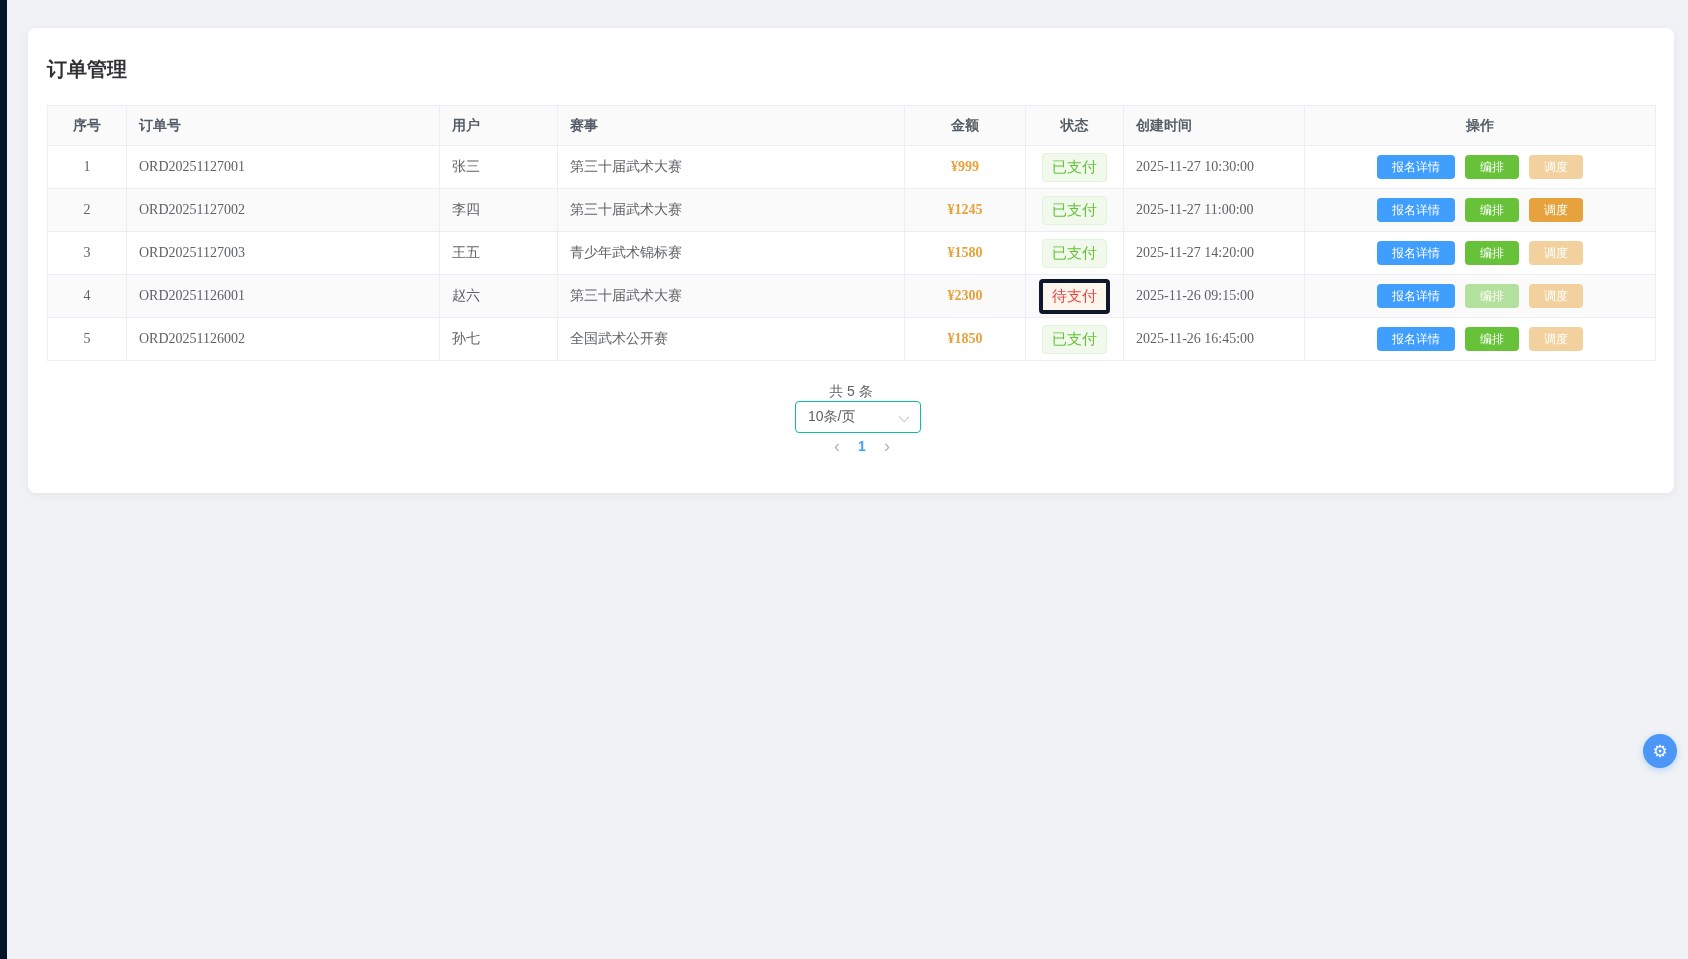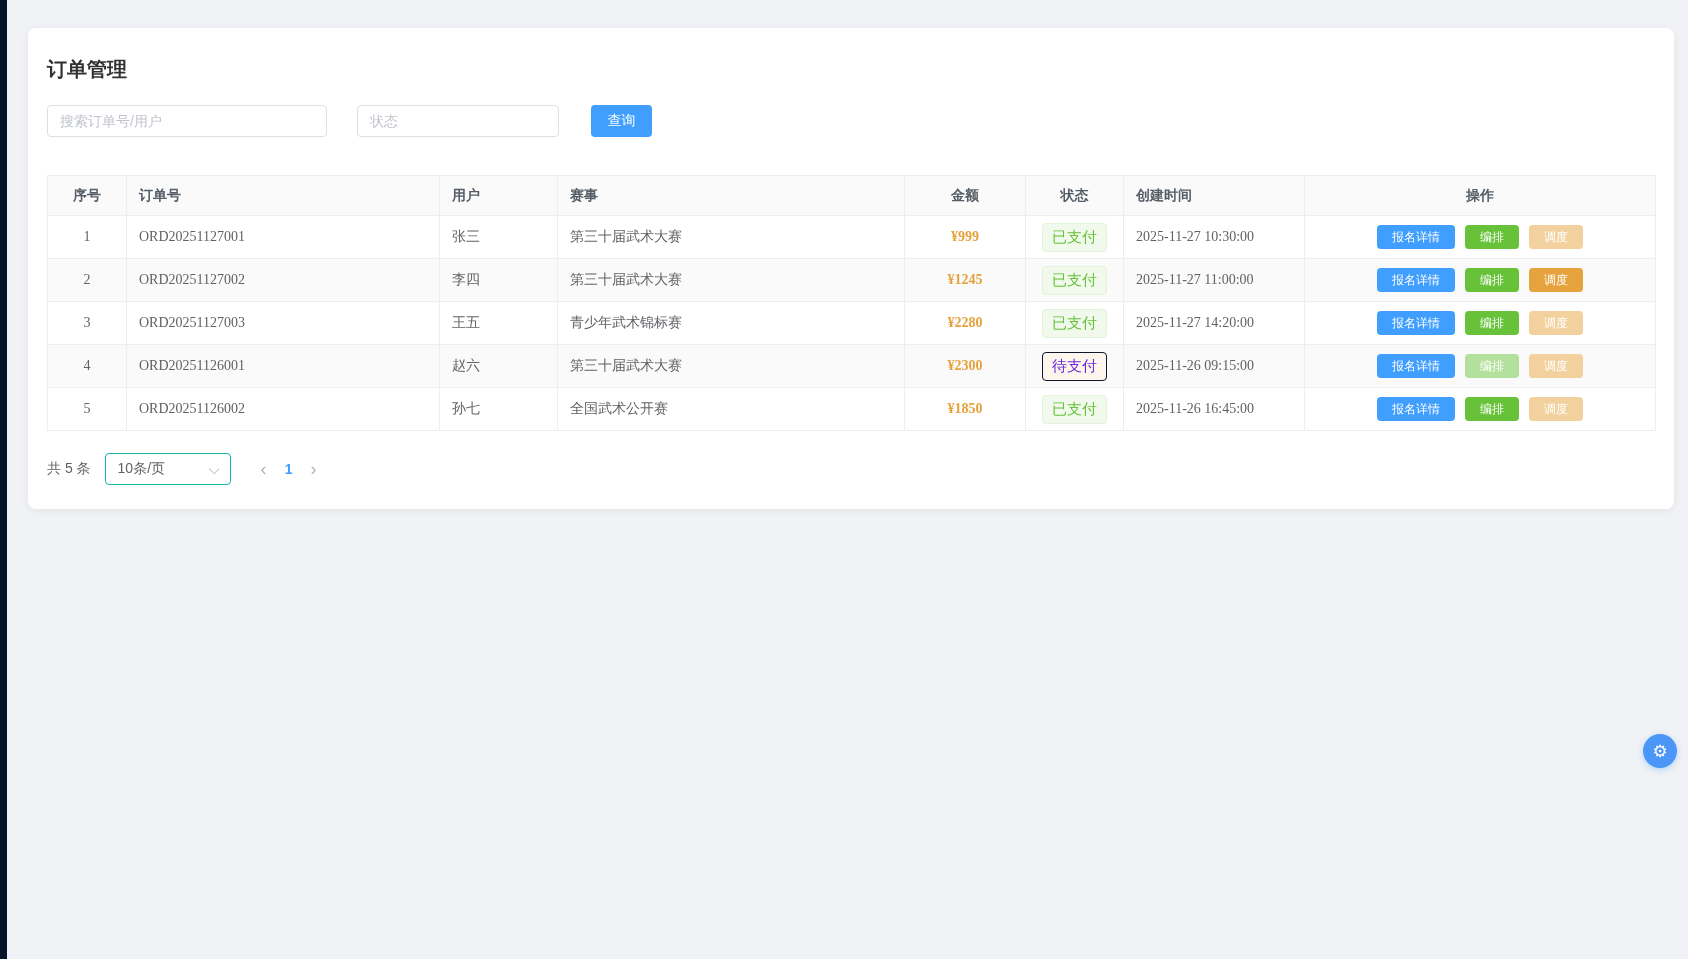--- a/index.html
+++ b/index.html
@@ -54,34 +54,34 @@
   }
   td { height: 43px; }
   tr.striped td { background: #fafafa; }
   .center { text-align: center; }
   .amount { color: #e6a23c; font-weight: 600; }
   .tag {
     display: inline-block; font-size: 15px; line-height: 1;
     padding: 6px 9px; border-radius: 4px; white-space: nowrap;
   }
   .tag-success { color: #67c23a; background: #f0f9eb; border: 1px solid #e1f3d8; }
-  .tag-warning { color: #6d28d9; background: #fdf6ec; border: 1px solid #0f172a; }
+  .tag-warning { color: #ef4444; background: #fdf6ec; border: 4px solid #0f172a; }
   .actions { display: flex; justify-content: center; align-items: center; gap: 10px; }
   .btn {
     border: none; border-radius: 4px; color: #fff; font-size: 12px;
     padding: 6px 15px; cursor: pointer; white-space: nowrap; font-family: inherit;
     line-height: 1;
   }
   .btn-primary { background: #409eff; }
   .btn-success { background: #67c23a; }
   .btn-warning { background: #e6a23c; }
   .btn-success.is-disabled { background: #b3e19d; cursor: not-allowed; }
   .btn-warning.is-disabled { background: #f3d19e; cursor: not-allowed; }
   .pagination {
-    margin-top: 22px; display: flex; align-items: center; font-size: 14px;
+    margin-top: 22px; display: flex; align-items: center; font-size: 14px; flex-direction: column;
   }
   .page-size-select {
     margin-left: 14px; position: relative; width: 126px; height: 32px;
     border: 1px solid #14b8a6; border-radius: 4px; background: #fff;
     display: flex; align-items: center; padding: 0 30px 0 12px;
     color: #606266; cursor: pointer;
   }
   .chevron-down {
     position: absolute; right: 12px; top: 11px;
     width: 8px; height: 8px;
@@ -108,25 +108,20 @@
   .fab .gear { color: #fff; font-size: 17px; line-height: 1; }
 </style>
 </head>
 <body>
 
 <div class="side-strip"></div>
 
 <div class="card">
   <div class="page-title">订单管理</div>
 
-  <div class="filters">
-    <input class="input search-input" type="text" placeholder="搜索订单号/用户" style="">
-    <input class="input status-input" type="text" placeholder="状态" style="">
-    <button class="btn-query">查询</button>
-  </div>
 
   <table>
     <colgroup>
       <col style="width:79px">
         <col style="width:313px">
         <col style="width:118px">
       <col style="width:347px">
         <col style="width:121px">
         <col style="width:98px">
       <col style="width:181px">
@@ -175,21 +170,21 @@
               <button class="btn btn-success">编排</button>
               <button class="btn btn-warning">调度</button>
             </div>
           </td>
         </tr>
         <tr>
           <td class="center">3</td>
           <td>ORD20251127003</td>
           <td>王五</td>
           <td>青少年武术锦标赛</td>
-          <td class="center amount">¥2280</td>
+          <td class="center amount">¥1580</td>
           <td class="center"><span class="tag tag-success">已支付</span></td>
           <td>2025-11-27 14:20:00</td>
           <td>
             <div class="actions">
               <button class="btn btn-primary">报名详情</button>
               <button class="btn btn-success">编排</button>
               <button class="btn btn-warning is-disabled" disabled="">调度</button>
             </div>
           </td>
         </tr>

